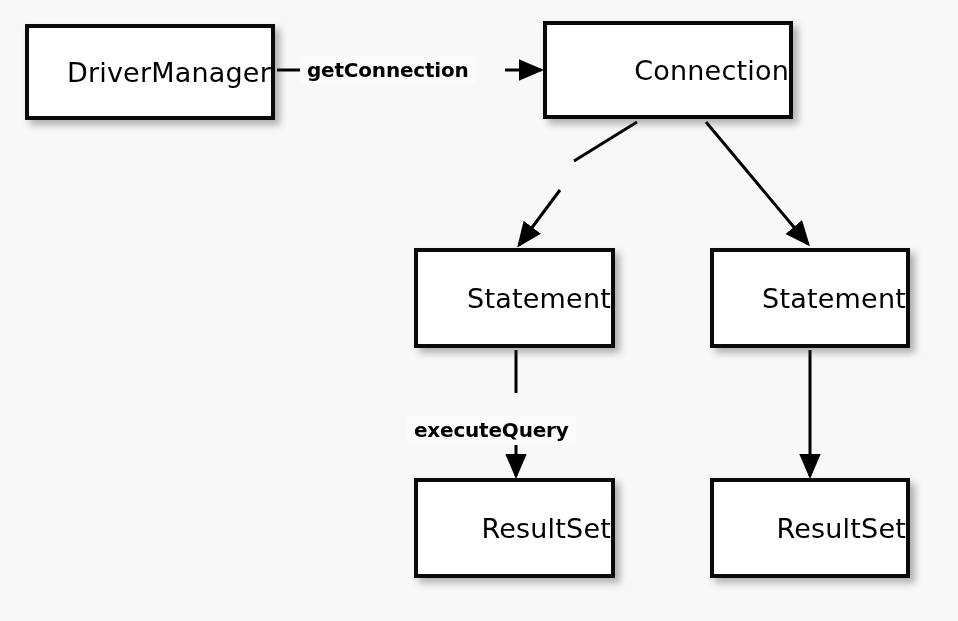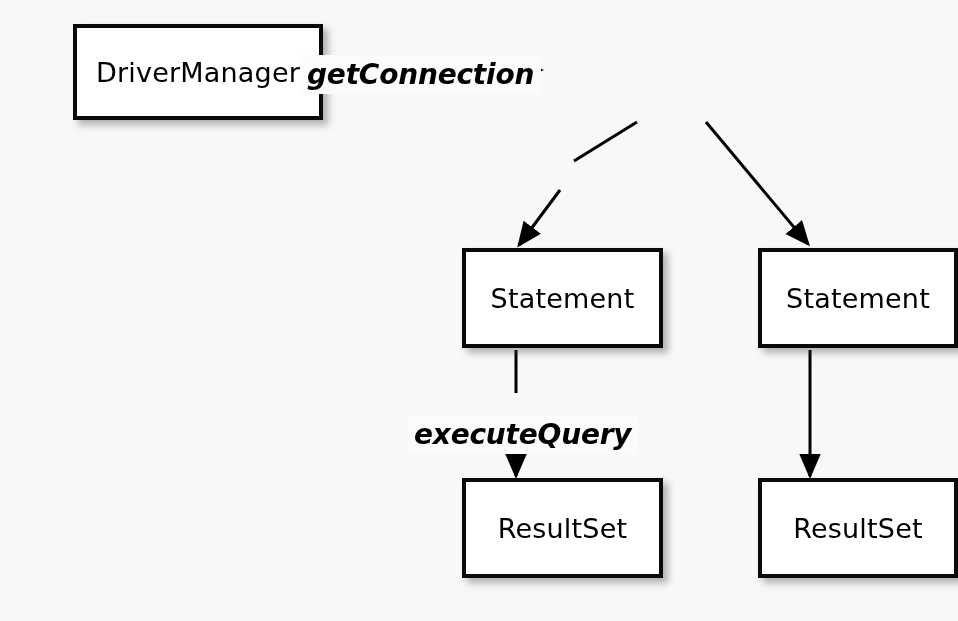--- a/index.html
+++ b/index.html
@@ -24,40 +24,38 @@
     height: 621px;
     pointer-events: none;
   }
   .node {
     position: absolute;
     box-sizing: border-box;
     background: #ffffff;
     border: 4px solid #0a0a0a;
     display: flex;
     align-items: center;
-    justify-content: center;
+    justify-content: flex-end;
     box-shadow: 5px 5px 7px rgba(60,60,60,0.38);
     z-index: 3;
-    margin-left: 48px;
   }
   .node-label {
     font-family: "DejaVu Sans", sans-serif;
     font-size: 27px;
     font-weight: 400;
     color: #000000;
     letter-spacing: 0.2px;
     white-space: nowrap;
   }
   .edge-label {
     position: absolute;
     background: #fbfbfb;
     font-family: "DejaVu Sans", sans-serif;
-    font-style: italic;
     font-weight: 700;
-    font-size: 28px;
+    font-size: 20px;
     color: #000000;
     white-space: nowrap;
     padding: 3px 7px;
     z-index: 4;
     letter-spacing: -0.2px;
   }
 </style>
 </head>
 <body>
 
@@ -91,20 +89,23 @@
 
     <g>
       <line x1="810" y1="350" x2="810" y2="476" stroke="#000000" stroke-width="3" marker-end="url(#arrowhead)"></line>
     </g>
   </svg>
 
   <div class="node" style="left:25px; top:24px; width:250px; height:96px;">
     <span class="node-label">DriverManager</span>
   </div>
 
+  <div class="node" style="left:543px; top:21px; width:250px; height:98px;">
+    <span class="node-label">Connection</span>
+  </div>
 
   <div class="node" style="left:414px; top:248px; width:201px; height:100px;">
     <span class="node-label">Statement</span>
   </div>
 
   <div class="node" style="left:710px; top:248px; width:200px; height:100px;">
     <span class="node-label">Statement</span>
   </div>
 
   <div class="node" style="left:414px; top:478px; width:201px; height:100px;">

